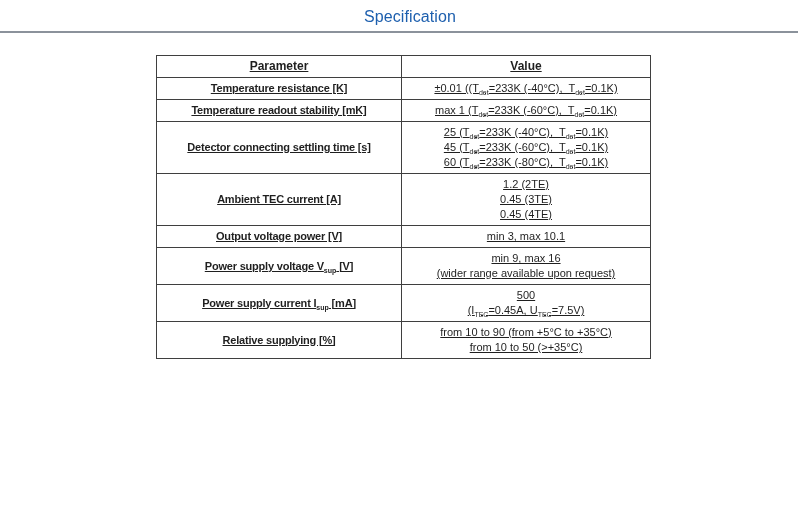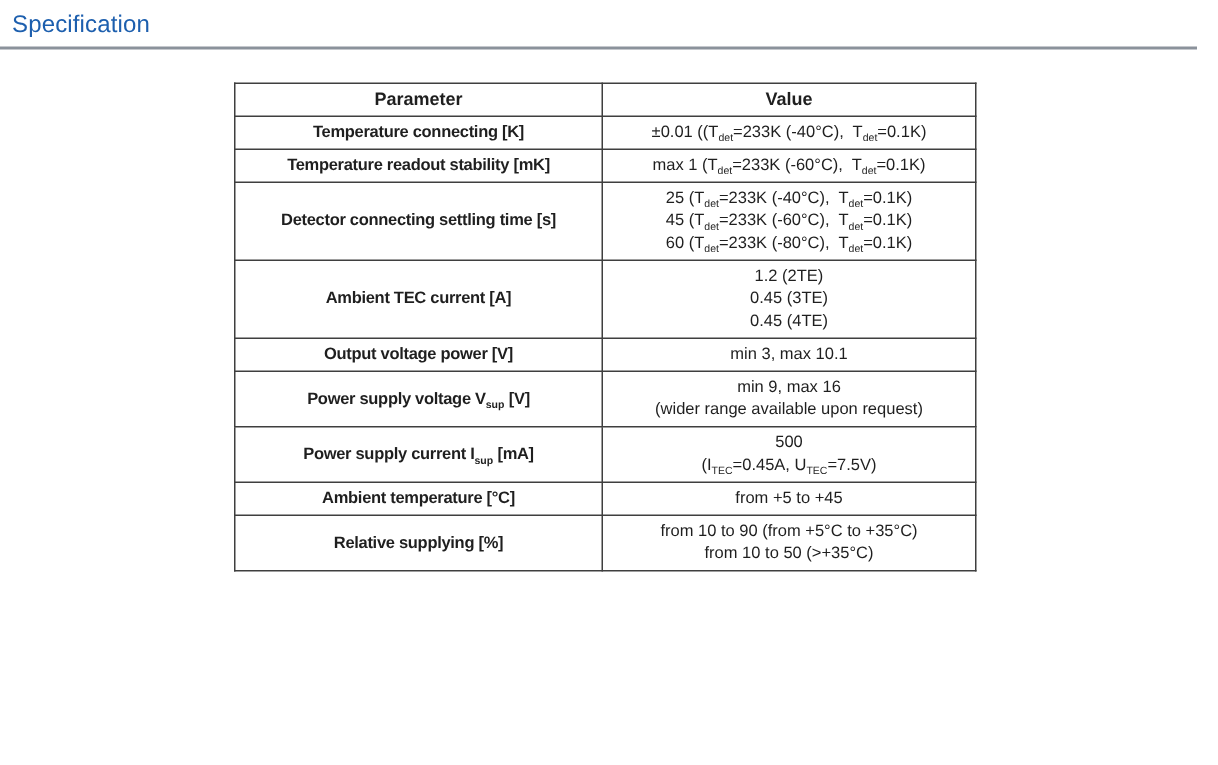--- a/index.html
+++ b/index.html
@@ -18,32 +18,34 @@
     color: var(--text);
     overflow: hidden;
   }
   .page { position: relative; width: 812px; height: 510px; }
   .page-title {
     margin: 8px 0 0 8px;
     font-size: 16px;
     font-weight: normal;
     letter-spacing: 0.1px;
     color: var(--accent-blue);
+    text-align: center;
   }
   .title-rule {
     border: none;
     height: 2px;
     background: var(--rule-gray);
     margin: 5px 14px 0 0;
   }
   table.spec {
     border-collapse: collapse;
     table-layout: fixed;
     width: 494px;
     margin: 22px 0 0 156px;
+    text-decoration: underline;
   }
   col.c-param { width: 245px; }
   col.c-value { width: 249px; }
   th, td {
     border: 1px solid var(--table-border);
     text-align: center;
     vertical-align: middle;
     padding: 3px 5px;
     line-height: 15px;
   }
@@ -78,21 +80,21 @@
       <col class="c-value">
     </colgroup>
     <thead>
       <tr>
         <th>Parameter</th>
         <th>Value</th>
       </tr>
     </thead>
     <tbody id="spec-body">
         <tr>
-          <td class="param">Temperature connecting [K]</td>
+          <td class="param">Temperature resistance [K]</td>
           <td class="value">±0.01 ((T<sub>det</sub>=233K (-40°C),&nbsp; T<sub>det</sub>=0.1K)</td>
         </tr>
         <tr>
           <td class="param">Temperature readout stability [mK]</td>
           <td class="value">max 1 (T<sub>det</sub>=233K (-60°C),&nbsp; T<sub>det</sub>=0.1K)</td>
         </tr>
         <tr>
           <td class="param">Detector connecting settling time [s]</td>
           <td class="value">25 (T<sub>det</sub>=233K (-40°C),&nbsp; T<sub>det</sub>=0.1K)<br>45 (T<sub>det</sub>=233K (-60°C),&nbsp; T<sub>det</sub>=0.1K)<br>60 (T<sub>det</sub>=233K (-80°C),&nbsp; T<sub>det</sub>=0.1K)</td>
         </tr>
@@ -106,22 +108,18 @@
         </tr>
         <tr>
           <td class="param">Power supply voltage V<sub>sup</sub> [V]</td>
           <td class="value">min 9, max 16<br>(wider range available upon request)</td>
         </tr>
         <tr>
           <td class="param">Power supply current I<sub>sup</sub> [mA]</td>
           <td class="value">500<br>(I<sub>TEC</sub>=0.45A, U<sub>TEC</sub>=7.5V)</td>
         </tr>
         <tr>
-          <td class="param">Ambient temperature [°C]</td>
-          <td class="value">from +5 to +45</td>
-        </tr>
-        <tr>
           <td class="param">Relative supplying [%]</td>
           <td class="value">from 10 to 90 (from +5°C to +35°C)<br>from 10 to 50 (&gt;+35°C)</td>
         </tr>
       </tbody>
   </table>
 </div>
 
 </body></html>

